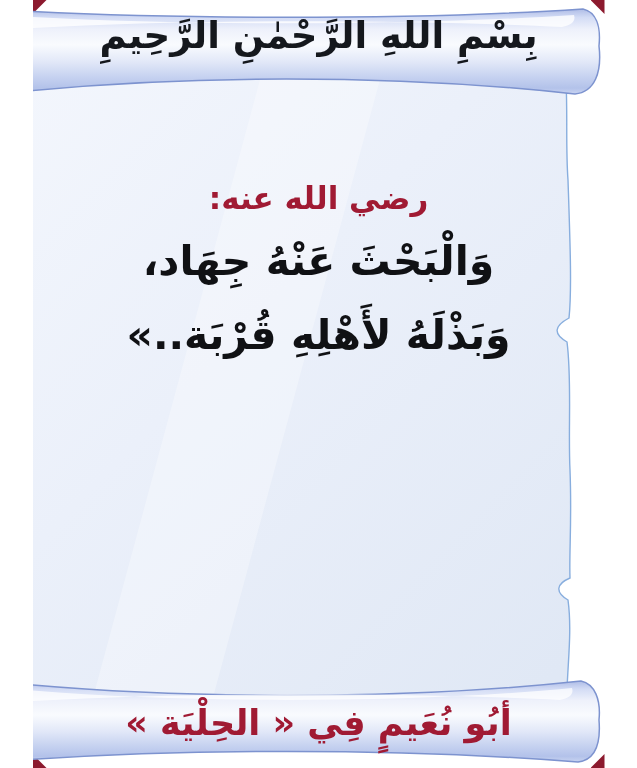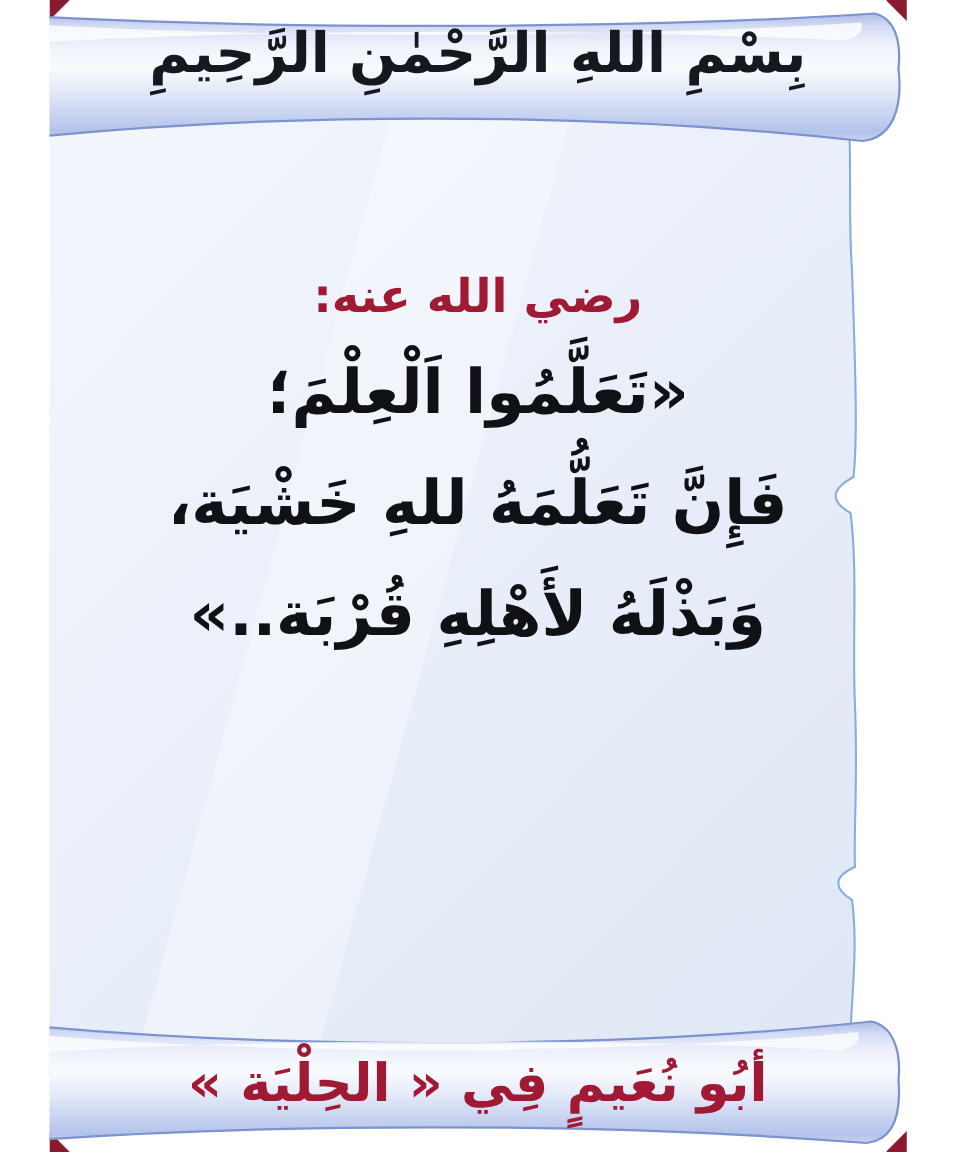--- a/index.html
+++ b/index.html
@@ -107,19 +107,18 @@
          C 10,760 4,745 6,720
          C 4,700 9,684 24,681 Z" fill="url(#rollGradTop)" stroke="#7d93cf" stroke-width="1.5"></path>
     <path d="M 36,688 C 200,704 438,704 604,688 C 606,694 602,698 592,700 C 428,692 210,692 48,702 C 36,699 33,693 36,688 Z" fill="#ffffff" opacity="0.75"></path>
   </svg>
 
   <div class="txt basmala">بِسْمِ اللهِ الرَّحْمٰنِ الرَّحِيمِ</div>
 
   <div class="txt honorific">رضي الله عنه:</div>
 
   <div class="quote-lines">
-    <span class="qline">«تَعَلَّمُوا اَلْعِلْمَ؛</span>
-    <span class="qline">فَإِنَّ تَعَلُّمَهُ للهِ خَشْيَة،</span>
+    <span class="qline">وَالْبَحْثَ عَنْهُ جِهَاد،</span>
     <span class="qline">وَبَذْلَهُ لأَهْلِهِ قُرْبَة..»</span>
   </div>
 
   <div class="txt attribution">أبُو نُعَيمٍ فِي « الحِلْيَة »</div>
 </div>
 
 </body></html>

